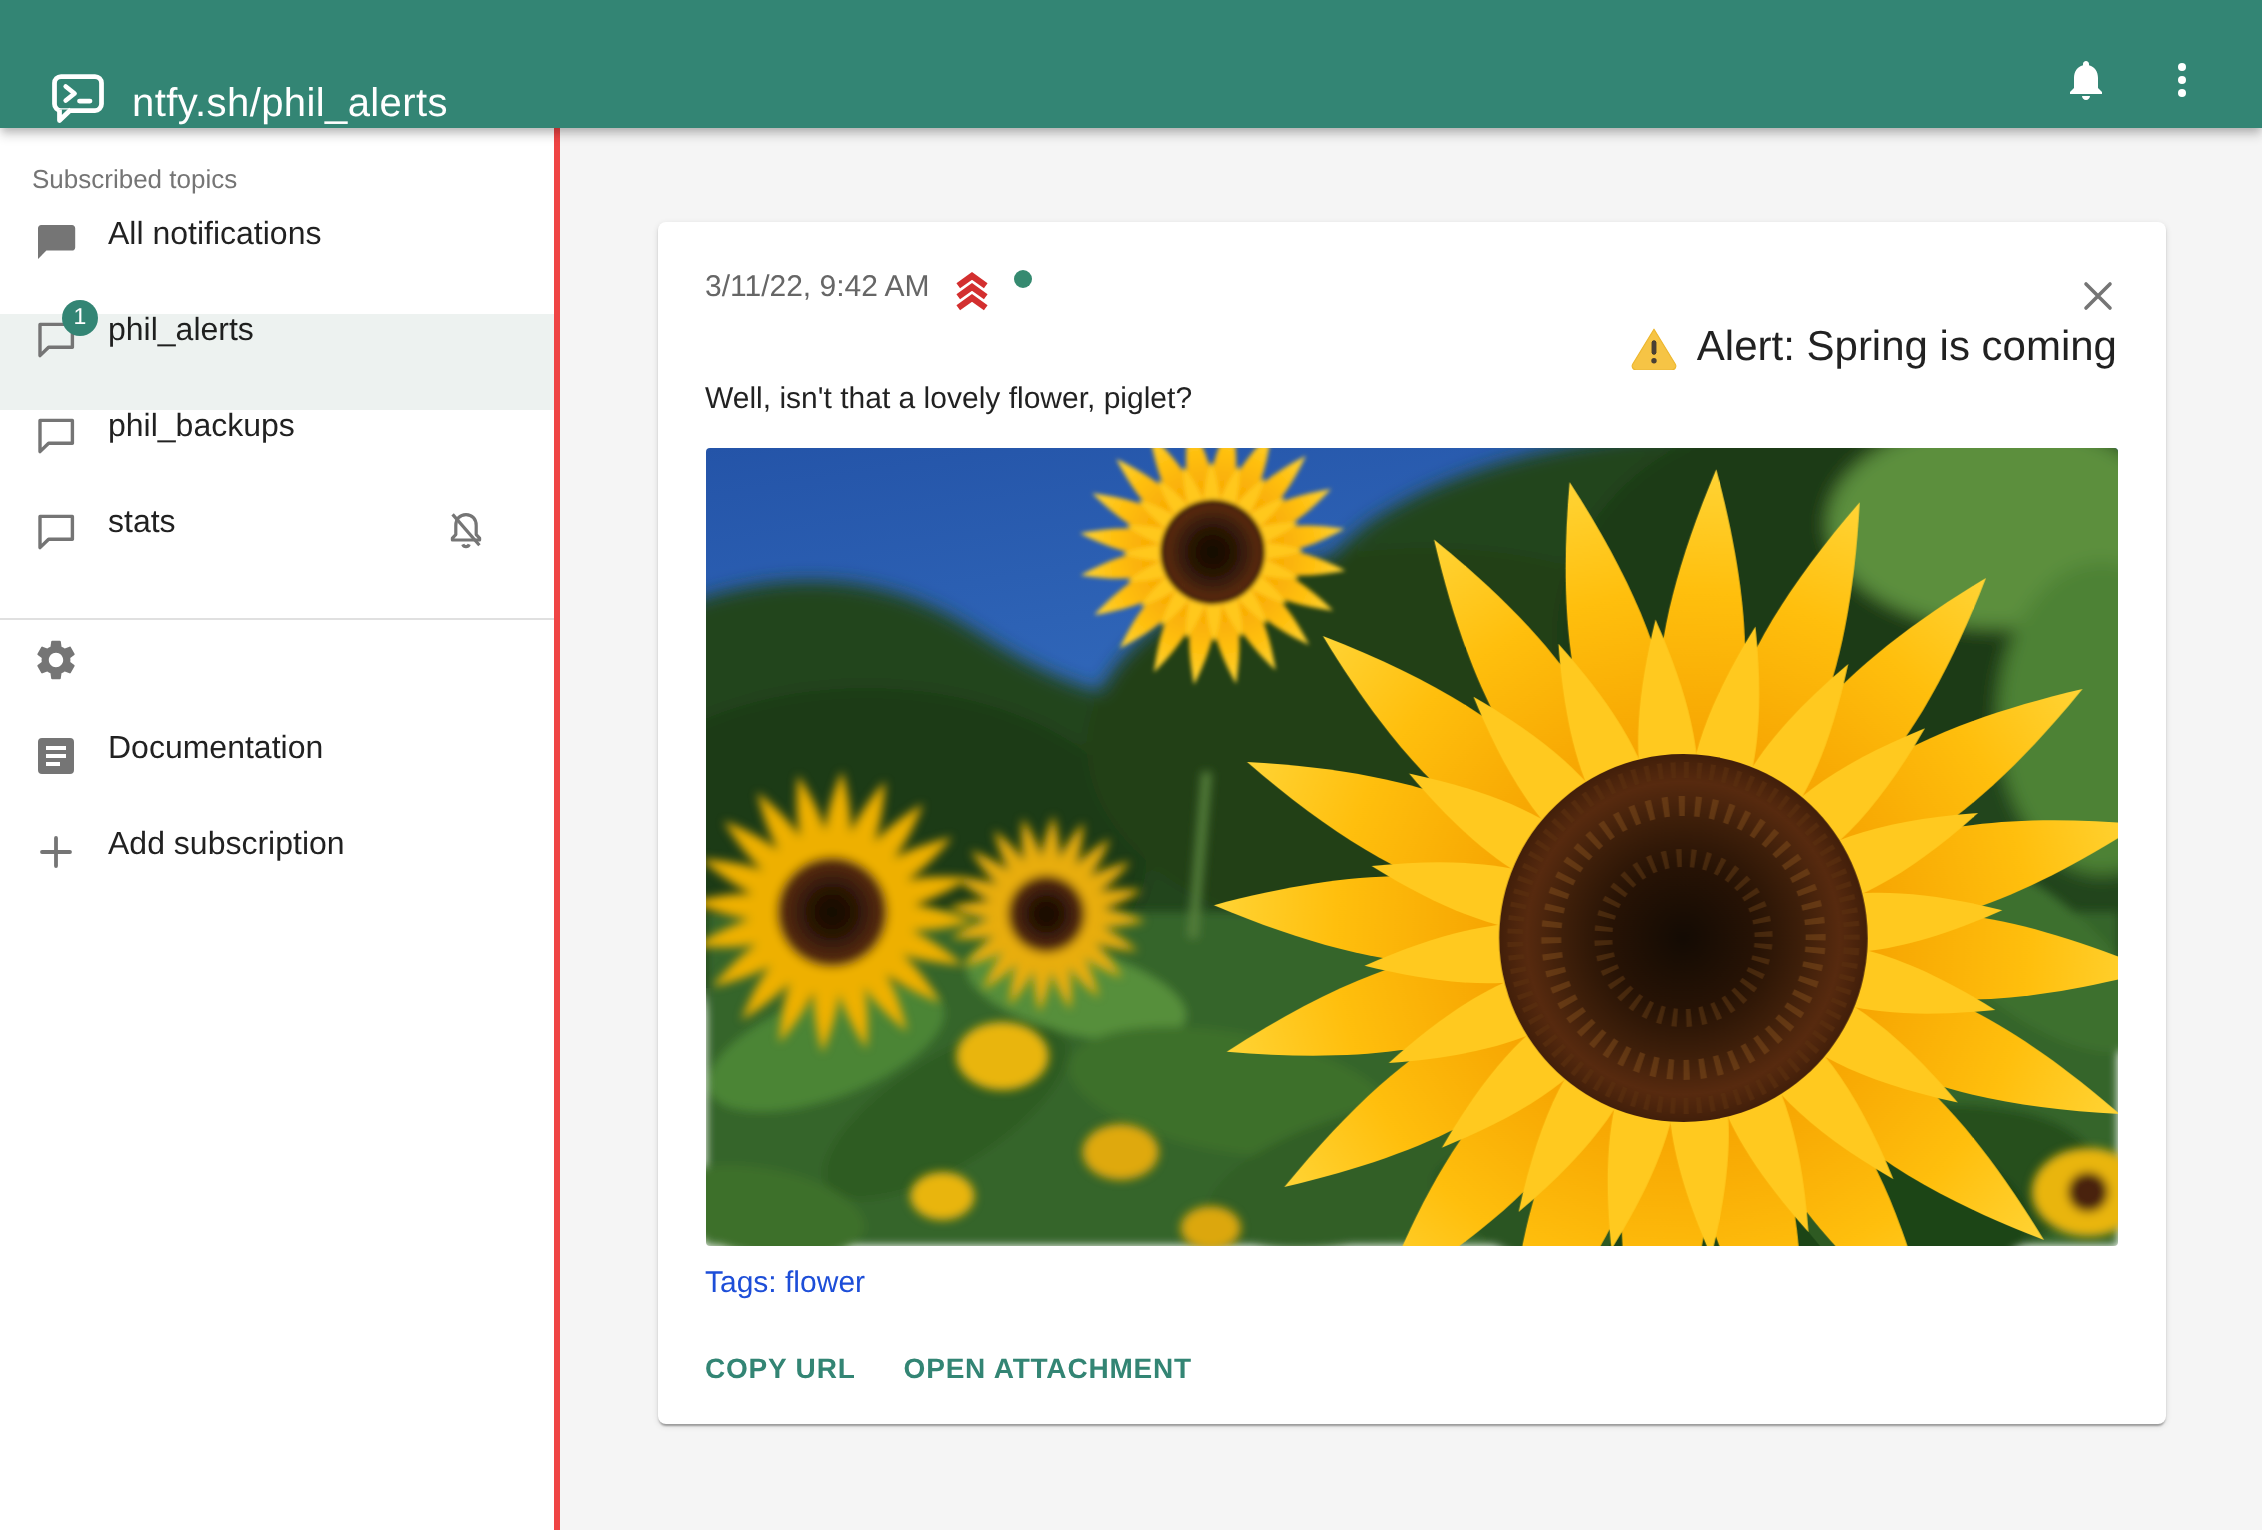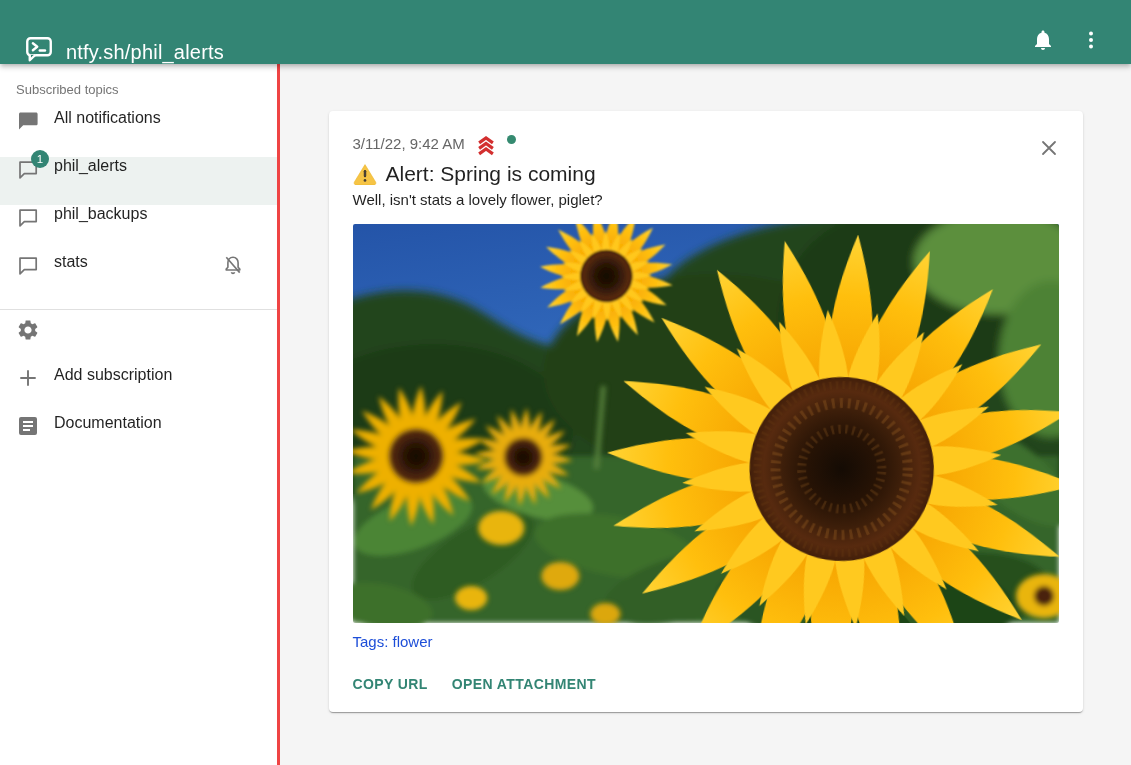--- a/index.html
+++ b/index.html
@@ -36,21 +36,21 @@
 
   
   .card { width:754px; margin:47px auto 0; background:#fff; border-radius:4px;
     box-shadow:0 2px 1px -1px rgba(0,0,0,.2), 0 1px 1px 0 rgba(0,0,0,.14),
     0 1px 3px 0 rgba(0,0,0,.12); position:relative; padding:20px 24px 6px; }
   .meta-row { display:flex; align-items:flex-start; gap:6px; font-size:15px; color:#666;
     padding-top:4px; }
   .meta-row .prio { width:22px; height:22px; margin-left:4px; }
   .dot { width:9px; height:9px; border-radius:50%; background:#358a70; margin-left:4px; }
   .card-title { display:flex; align-items:center; gap:9px; margin-top:5px;
-    font-size:21px; color:rgba(0,0,0,.87); }
+    font-size:21px; color:rgba(0,0,0,.87);justify-content:flex-end; }
   .card-title .warn { width:24px; height:22px; flex:none; }
   .card-msg { font-size:15px; color:rgba(0,0,0,.87); margin-top:5px; }
   .attachment { width:100%; height:399px; display:block; margin-top:16px;
     border-radius:2px; cursor:pointer; }
   .tags { font-size:15px; color:#1d4ed8; margin-top:10px; }
   .card-actions { display:flex; gap:8px; margin:18px 0 6px -8px; }
   .text-btn { border:none; background:transparent; color:#338574; font-size:14px;
     font-weight:700; letter-spacing:.4px; text-transform:uppercase; padding:8px;
     cursor:pointer; border-radius:4px; font-family:"Liberation Sans", sans-serif; }
   .close-btn { position:absolute; top:24px; right:20px; width:28px; height:28px;
@@ -136,33 +136,33 @@
       <span class="ic">
         <svg viewBox="0 0 24 24" width="24" height="24">
             <path fill="#757575" d="M19.14 12.94c.04-.3.06-.61.06-.94 0-.32-.02-.64-.07-.94l2.03-1.58c.18-.14.23-.41.12-.61l-1.92-3.32c-.12-.22-.37-.29-.59-.22l-2.39.96c-.5-.38-1.03-.7-1.62-.94l-.36-2.54c-.04-.24-.24-.41-.48-.41h-3.84c-.24 0-.43.17-.47.41l-.36 2.54c-.59.24-1.13.57-1.62.94l-2.39-.96c-.22-.08-.47 0-.59.22L2.74 8.87c-.12.21-.08.47.12.61l2.03 1.58c-.05.3-.09.63-.09.94s.02.64.07.94l-2.03 1.58c-.18.14-.23.41-.12.61l1.92 3.32c.12.22.37.29.59.22l2.39-.96c.5.38 1.03.7 1.62.94l.36 2.54c.05.24.24.41.48.41h3.84c.24 0 .44-.17.47-.41l.36-2.54c.59-.24 1.13-.56 1.62-.94l2.39.96c.22.08.47 0 .59-.22l1.92-3.32c.12-.22.07-.47-.12-.61l-2.01-1.58zM12 15.6c-1.98 0-3.6-1.62-3.6-3.6s1.62-3.6 3.6-3.6 3.6 1.62 3.6 3.6-1.62 3.6-3.6 3.6z"></path>
           </svg>
       </span>
     </div>
 
     <div class="nav-item">
       <span class="ic">
         <svg viewBox="0 0 24 24" width="24" height="24">
+            <path fill="#757575" d="M19 3H5a2 2 0 0 0-2 2v14a2 2 0 0 0 2 2h14a2 2 0 0 0 2-2V5a2 2 0 0 0-2-2zm-5 14H7v-2h7v2zm3-4H7v-2h10v2zm0-4H7V7h10v2z"></path>
+          </svg>
+      </span>
+      <span class="lbl">Documentation</span>
+    </div>
+
+    <div class="nav-item">
+      <span class="ic">
+        <svg viewBox="0 0 24 24" width="24" height="24">
             <path stroke="#757575" stroke-width="1.9" stroke-linecap="round" d="M12 5v14M5 12h14"></path>
           </svg>
       </span>
       <span class="lbl">Add subscription</span>
-    </div>
-
-    <div class="nav-item">
-      <span class="ic">
-        <svg viewBox="0 0 24 24" width="24" height="24">
-            <path fill="#757575" d="M19 3H5a2 2 0 0 0-2 2v14a2 2 0 0 0 2 2h14a2 2 0 0 0 2-2V5a2 2 0 0 0-2-2zm-5 14H7v-2h7v2zm3-4H7v-2h10v2zm0-4H7V7h10v2z"></path>
-          </svg>
-      </span>
-      <span class="lbl">Documentation</span>
     </div>
   </nav>
 
   <main class="main">
     <article class="card">
 
       <div class="meta-row">
         <span>3/11/22, 9:42 AM</span>
         <svg class="prio" viewBox="0 0 24 24">
           <path d="M4.5 8.6 12 3.2l7.5 5.4" fill="none" stroke="#d32f2f" stroke-width="3.4"></path>
@@ -175,21 +175,21 @@
       <h2 class="card-title" style="font-weight:400;">
         <svg class="warn" viewBox="0 0 24 22">
           <path d="M12 1.6 22.6 19a1.9 1.9 0 0 1-1.6 2.9H3A1.9 1.9 0 0 1 1.4 19Z" fill="#f6c445" stroke="#edb72e" stroke-width="0.6" stroke-linejoin="round"></path>
           <rect x="10.9" y="7.2" width="2.2" height="7" rx="1.1" fill="#46var"></rect>
           <rect x="10.9" y="7.2" width="2.2" height="7" rx="1.1" fill="#4a4034"></rect>
           <circle cx="12" cy="17.4" r="1.35" fill="#4a4034"></circle>
         </svg>
         <span>Alert: Spring is coming</span>
       </h2>
 
-      <p class="card-msg">Well, isn't stats a lovely flower, piglet?</p>
+      <p class="card-msg">Well, isn't that a lovely flower, piglet?</p>
 
       <svg class="attachment" viewBox="0 0 705 399" preserveAspectRatio="none" role="img" aria-label="Close-up photo of bright yellow sunflowers in a green field under a blue sky">
         <defs>
           <linearGradient id="sky" x1="0" y1="0" x2="0.4" y2="1">
             <stop offset="0" stop-color="#2454a8"></stop>
               <stop offset="1" stop-color="#3d7bcc"></stop>
           </linearGradient>
           <radialGradient id="disc" cx="0.5" cy="0.5" r="0.5">
             <stop offset="0" stop-color="#140b04"></stop>
               <stop offset="0.4" stop-color="#271305"></stop>

